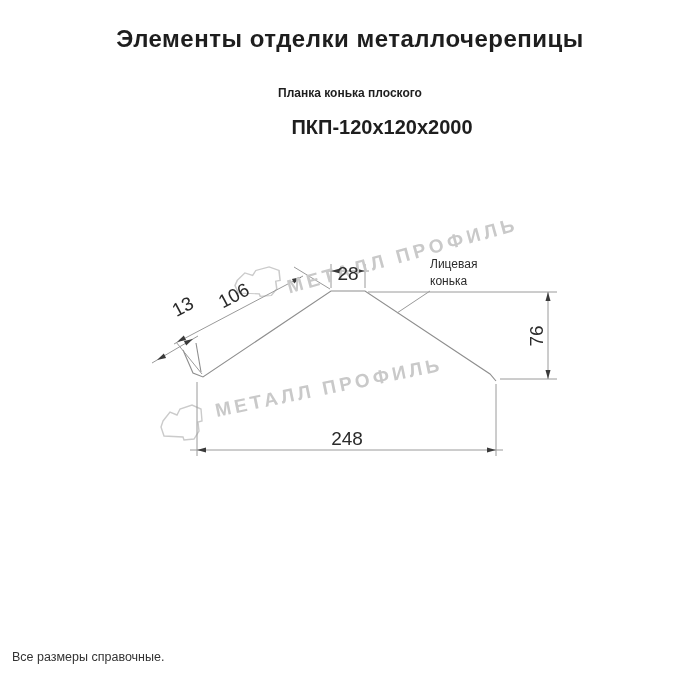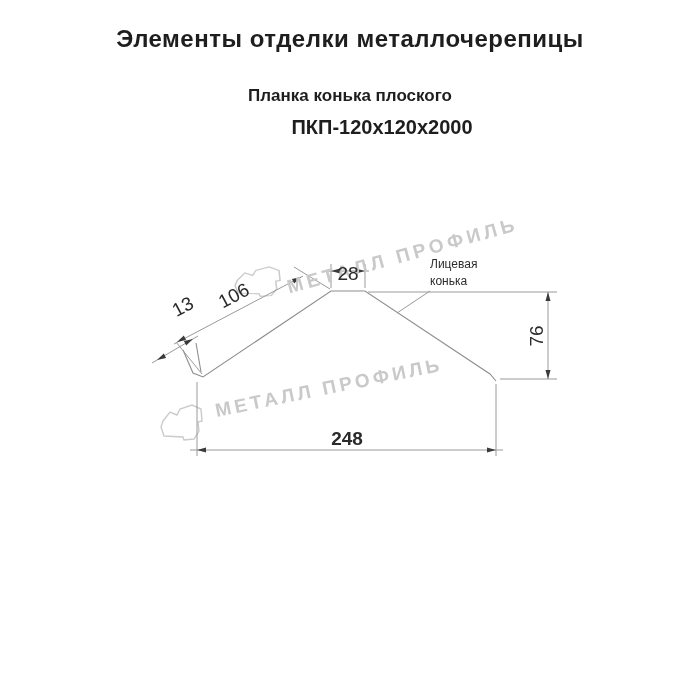--- a/index.html
+++ b/index.html
@@ -1,20 +1,20 @@
 <!DOCTYPE html>
 <html><head>
 <meta charset="utf-8">
 <style>
   html,body{margin:0;padding:0;background:#fff;}
   #page{position:relative;width:700px;height:700px;background:#ffffff;overflow:hidden;
         font-family:"Liberation Sans","DejaVu Sans",sans-serif;}
   .title{position:absolute;left:0;width:700px;text-align:center;color:#1e1e1e;font-weight:bold;}
   #main-title{top:25px;font-size:24px;letter-spacing:0.5px;}
-  #subtitle{top:86px;font-size:17px;}
+  #subtitle{top:86px;font-size:12px;}
   #product-code{top:116px;font-size:20px;margin-left:32px;}
   svg{position:absolute;left:0;top:0;}
   .dim-text{position:absolute;color:#2b2b2b;font-size:19px;text-align:center;white-space:nowrap;}
   .rot{transform-origin:50% 50%;}
   #dim-106{transform:rotate(-28deg);}
   #dim-13{transform:rotate(-28deg);}
   #dim-76{transform:rotate(-90deg);}
   #face-label{position:absolute;left:430px;top:256px;color:#2b2b2b;font-size:12px;line-height:17px;white-space:nowrap;}
   .watermark{position:absolute;color:#c9c9c9;font-weight:bold;font-size:19px;letter-spacing:4px;
              white-space:nowrap;transform-origin:50% 50%;}
@@ -83,21 +83,22 @@
     </g>
   </svg>
 
   <div class="watermark" id="wm-upper">МЕТАЛЛ ПРОФИЛЬ</div>
   <div class="watermark" id="wm-lower">МЕТАЛЛ ПРОФИЛЬ</div>
 
   <div class="dim-text" id="dim-28" style="left:328px;top:263px;width:40px;">28</div>
   <div class="dim-text rot" id="dim-106" style="left:204px;top:285px;width:60px;">106</div>
   <div class="dim-text rot" id="dim-13" style="left:163px;top:296px;width:40px;">13</div>
   <div class="dim-text rot" id="dim-76" style="left:517px;top:325px;width:40px;">76</div>
-  <div class="dim-text" id="dim-248" style="left:327px;top:428px;width:40px;font-weight:bold;">248</div>
+  <div class="dim-text" id="dim-248" style="left:327px;top:428px;width:40px;">248</div>
 
   <div id="face-label">
     <div>Лицевая</div>
     <div>конька</div>
   </div>
 
+  <div class="note" id="note-1">Все размеры справочные.</div>
 
 </div>
 
 </body></html>

